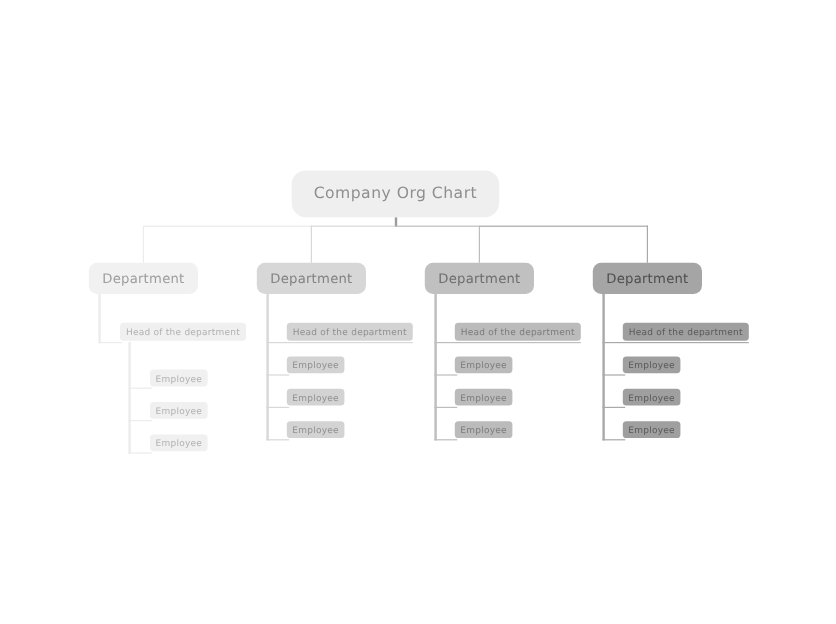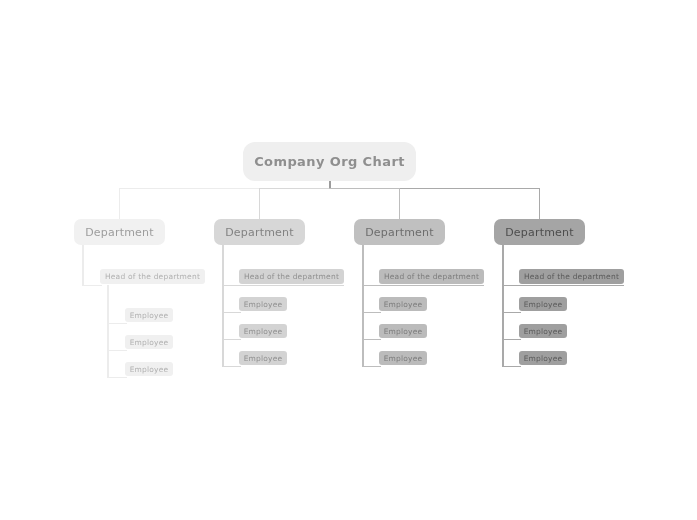--- a/index.html
+++ b/index.html
@@ -24,21 +24,21 @@
     box-sizing: border-box;
     z-index: 2;
     cursor: default;
   }
   .line {
     position: absolute;
     z-index: 1;
   }
   .root-node {
     border-radius: 12px;
-    font-weight: bold;
+    font-weight: normal;
     font-size: 13px;
     letter-spacing: 0.4px;
   }
   .dept-node {
     border-radius: 7px;
     font-weight: normal;
     font-size: 11px;
     letter-spacing: 0.2px;
   }
   .leaf-node {

